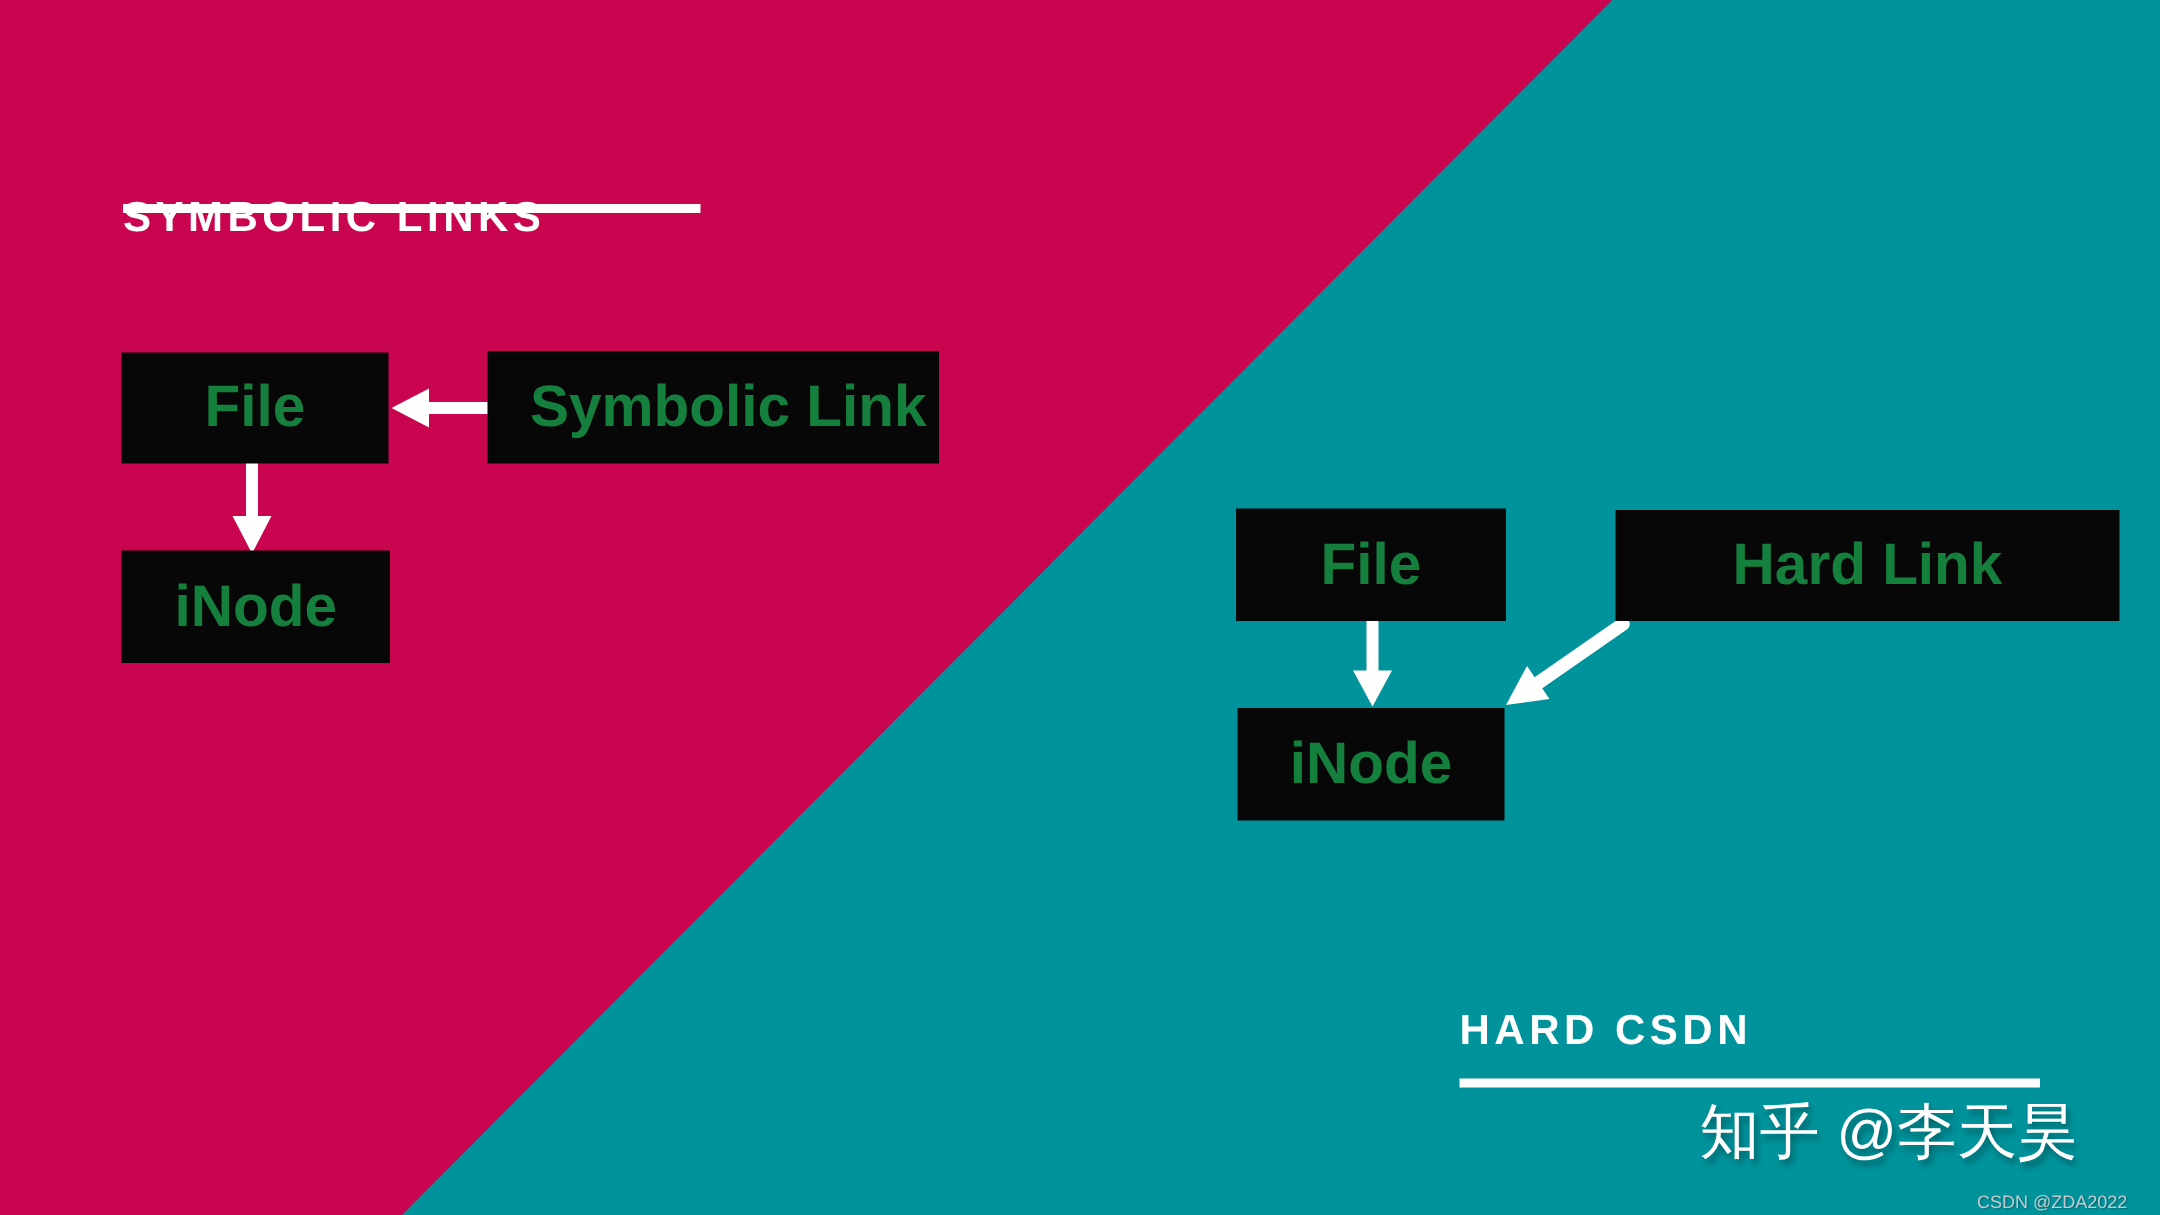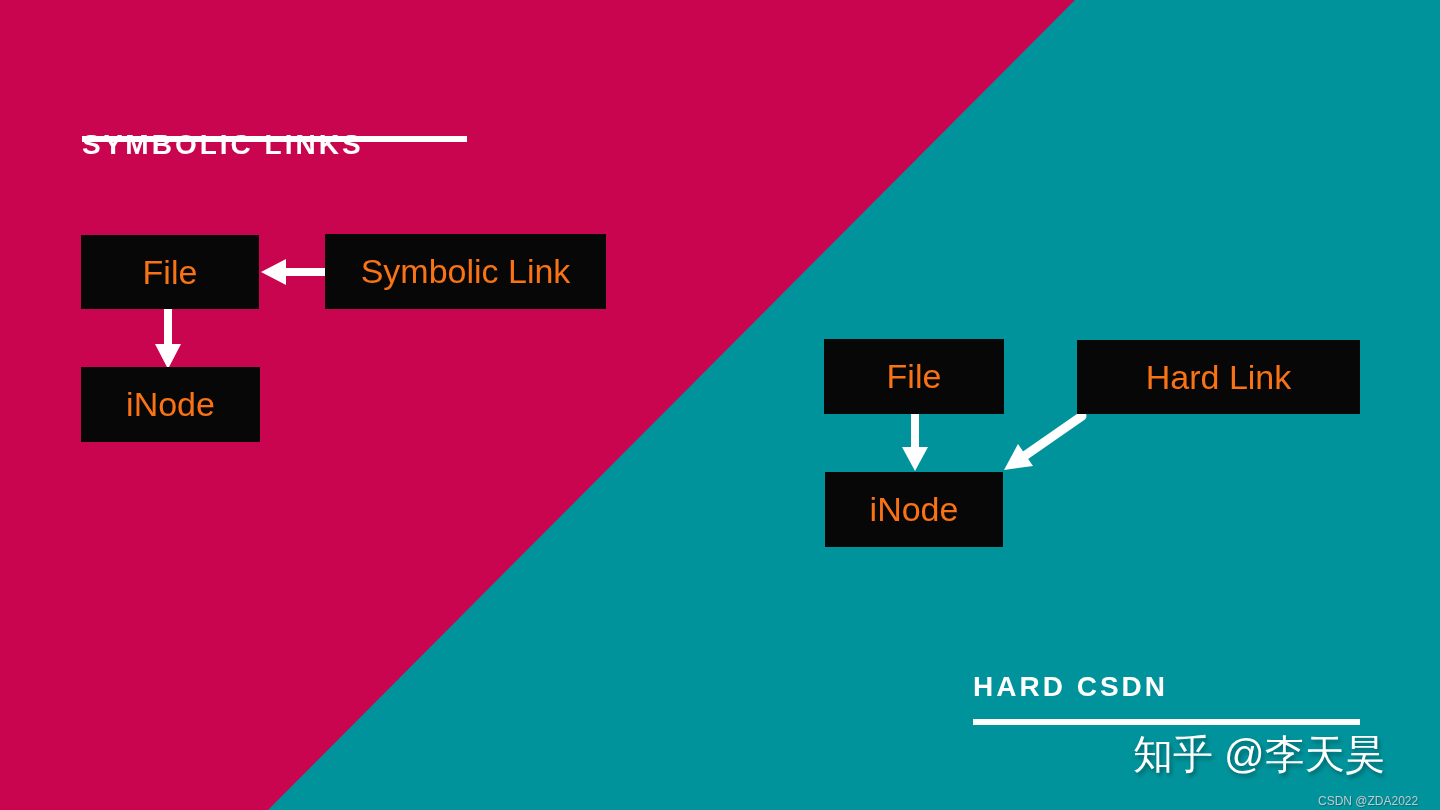--- a/index.html
+++ b/index.html
@@ -45,33 +45,33 @@
     position: absolute;
     height: 6px;
     background: #FFFFFF;
   }
   .rule.sym  { left: 82px;  top: 136px; width: 385px; }
   .rule.hard { left: 973px; top: 719px; width: 387px; }
 
   .node {
     position: absolute;
     background: #070707;
-    color: #f97316;
-    font-weight: normal;
-    font-size: 34px;
+    color: #15803d;
+    font-weight: bold;
+    font-size: 39px;
     display: flex;
     align-items: center;
     justify-content: center;
     white-space: nowrap;
   }
   .node.sym-file   { left: 81px;   top: 235px; width: 178px; height: 74px; }
-  .node.sym-link   { left: 325px;  top: 234px; width: 281px; height: 75px; }
+  .node.sym-link   { left: 325px;  top: 234px; width: 281px; height: 75px; padding-left: 20px; }
   .node.sym-inode  { left: 81px;   top: 367px; width: 179px; height: 75px; }
   .node.hard-file  { left: 824px;  top: 339px; width: 180px; height: 75px; }
-  .node.hard-link  { left: 1077px; top: 340px; width: 283px; height: 74px; }
+  .node.hard-link  { left: 1077px; top: 340px; width: 336px; height: 74px; }
   .node.hard-inode { left: 825px;  top: 472px; width: 178px; height: 75px; }
 
   .wm-zhihu {
     position: absolute;
     left: 1133px; top: 727px;
     color: #FFFFFF;
     font-size: 40px;
     font-weight: normal;
     white-space: nowrap;
     text-shadow: 2px 3px 4px rgba(0,0,0,0.35);

